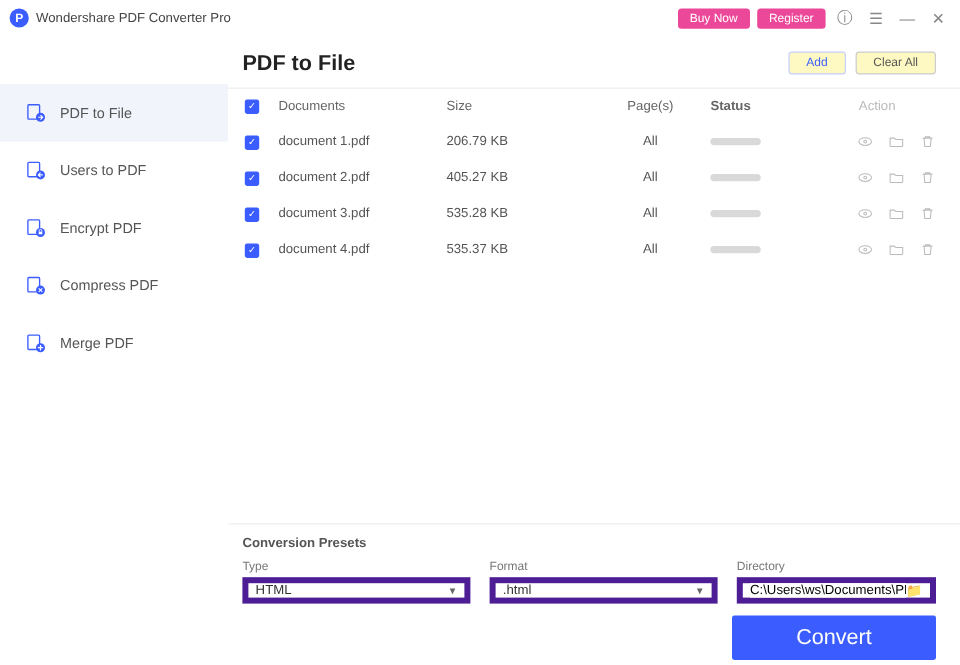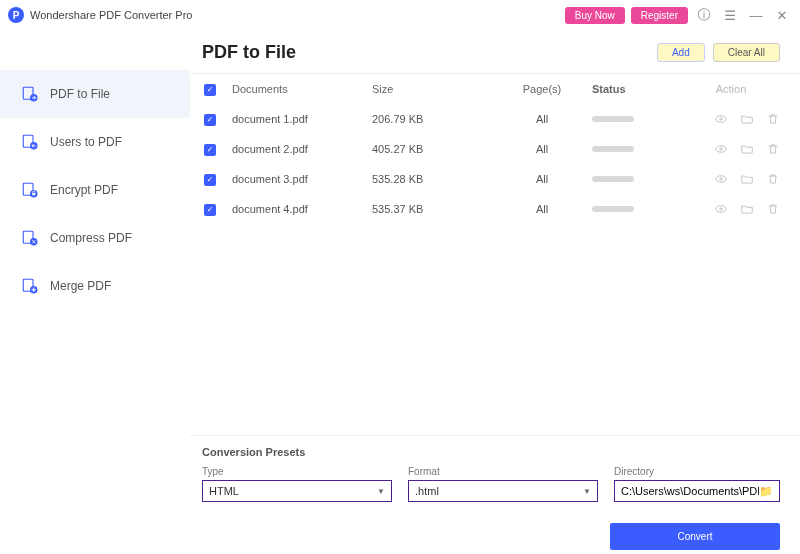--- a/index.html
+++ b/index.html
@@ -33,30 +33,30 @@
 .col-name { width:140px; }
 .col-size { width:120px; }
 .col-pages { width:100px; text-align:center; }
 .col-status { width:90px; display:flex; align-items:center;font-weight:bold; }
 .col-action { flex:1; display:flex; justify-content:flex-end; gap:12px; color:#bbb; }
 .chk { width:12px; height:12px; border-radius:2px; background:#3b5cff; display:inline-flex; align-items:center; justify-content:center; color:#fff; font-size:8px; line-height:1; }
 .status-bar { width:42px; height:6px; background:#d9d9d9; border-radius:3px; }
 .act-ic { width:14px; height:14px; cursor:pointer; }
 .presets { border-top:1px solid #eee; padding:10px 20px 4px 12px; }
 .presets-title { font-size:11px; font-weight:600; margin-bottom:8px; color:#555;}
-.preset-row { display:flex; gap:16px; margin-bottom:21px; }
+.preset-row { display:flex; gap:16px; margin-bottom:10px; }
 .field { display:flex; flex-direction:column; }
 .field-label { font-size:10px; color:#777; margin-bottom:3px; }
-.select, .dir-input { border:1px solid #4c1d95; height:22px; font-size:11px; padding:0 6px; background:#fff; display:flex; align-items:center; justify-content:space-between; }
+.select, .dir-input { border:5px solid #4c1d95; height:22px; font-size:11px; padding:0 6px; background:#fff; display:flex; align-items:center; justify-content:space-between; }
 .select { cursor:pointer; }
 .select .caret { font-size:8px; color:#666; }
 .dir-input { position:relative; }
 .dir-input input { border:none; width:100%; font-size:11px; outline:none; }
 .convert-row { display:flex; justify-content:flex-end; }
-.convert-btn { background:#3b5cff; color:#fff; border:none; padding:8px 0; width:170px; font-size:10px; border-radius:2px; cursor:pointer; }
+.convert-btn { background:#3b5cff; color:#fff; border:none; padding:8px 0; width:170px; font-size:18px; border-radius:2px; cursor:pointer; }
 </style>
 </head>
 <body>
 
 <div class="titlebar">
   <div class="logo">
     <span class="logo-icon">P</span>
     <span class="app-title">Wondershare PDF Converter Pro</span>
   </div>
   <div class="title-spacer"></div>

